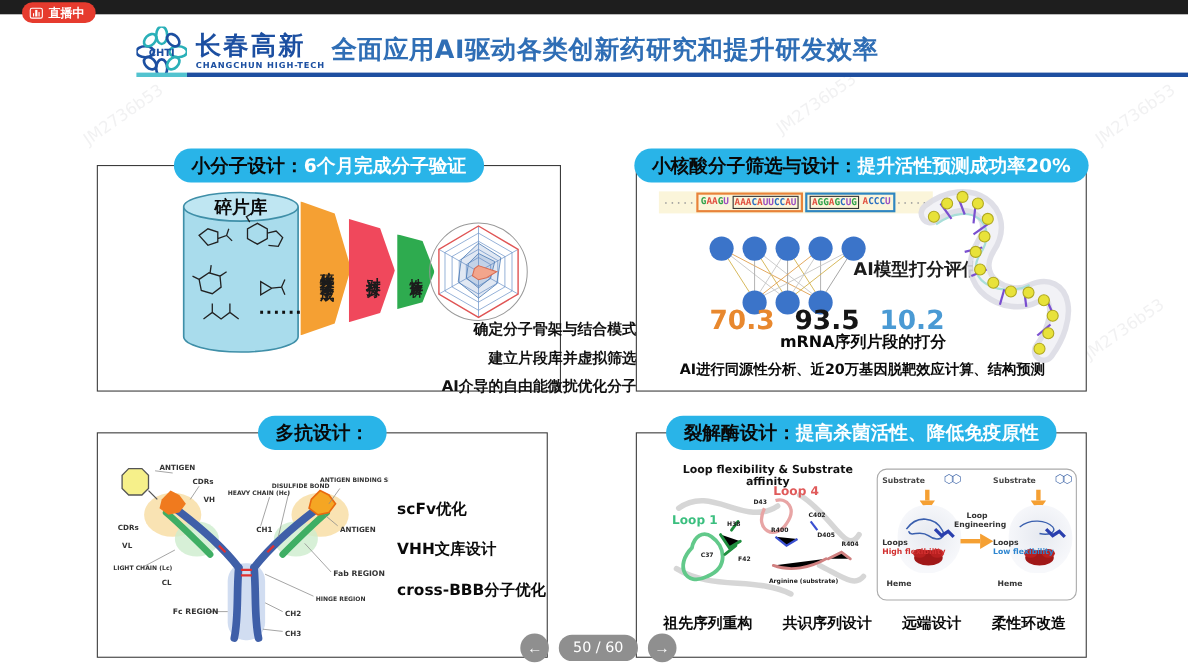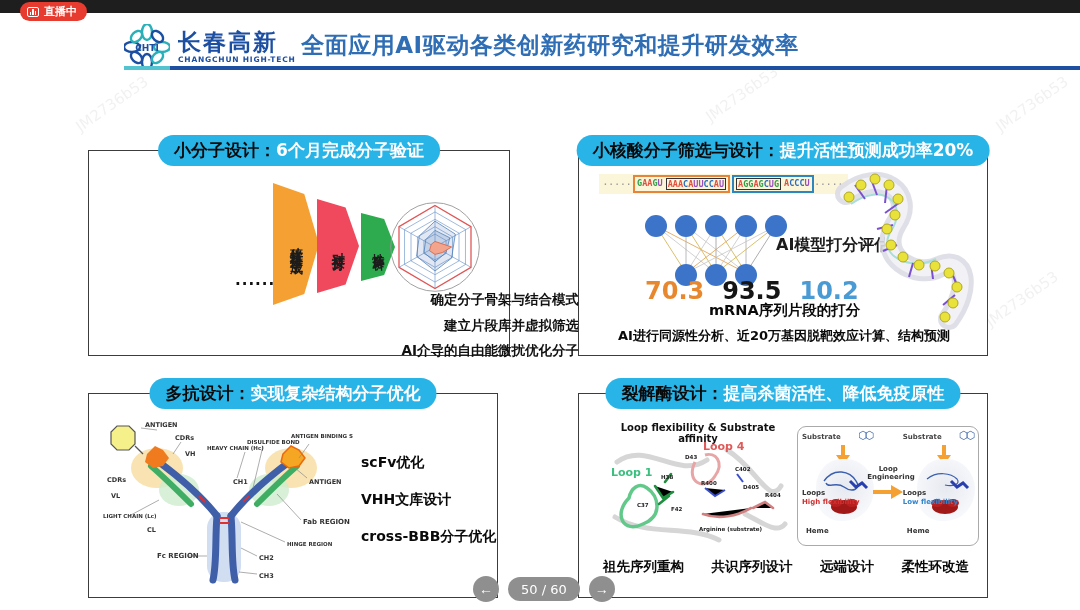--- a/index.html
+++ b/index.html
@@ -156,20 +156,34 @@
   <div class="main-title">全面应用AI驱动各类创新药研究和提升研发效率</div>
   <div class="header-rule-teal"></div>
   <div class="header-rule-blue"></div>
 
   <div class="qbox q-tl">
     <div class="qpill">
       <span class="blk">小分子设计：</span>
       <span class="wht">6个月完成分子验证</span>
     </div>
 
+    <div class="cyl-wrap">
+      <svg width="112" height="152" viewBox="0 0 112 152">
+        <path d="M4,16 v118 a52,14 0 0 0 104,0 V16" fill="#a9dcec" stroke="#3f8fa8" stroke-width="1.5"></path>
+        <ellipse cx="56" cy="16" rx="52" ry="13" fill="#bfe6f2" stroke="#3f8fa8" stroke-width="1.5"></ellipse>
+        <g fill="none" stroke="#222" stroke-width="1.2">
+          <path d="M18,42 l8,-6 l9,3 l0,9 l-9,3 z M35,45 l8,-3 l5,5 M43,42 l2,-6"></path>
+          <path d="M62,36 l9,-5 l9,5 v9 l-9,5 l-9,-5 z M80,40 l8,-2 l6,6 l-4,8 l-9,-1 M64,30 l-3,-5 l5,-3"></path>
+          <path d="M18,82 l9,-6 l10,3 l1,10 l-8,6 l-10,-3 z M37,79 l6,-4 M18,82 l-6,-3 M28,76 l1,-7"></path>
+          <path d="M74,84 l10,6 l-10,6 z M84,90 l9,-1 M93,89 l3,-7 M93,89 l3,7"></path>
+          <path d="M22,118 l8,-6 l8,6 l8,-6 l8,6 M30,112 l0,-8 M46,112 l0,-8"></path>
+        </g>
+      </svg>
+      <div class="cyl-label">碎片库</div>
+    </div>
     <div class="cyl-dots">······</div>
 
     <div class="chev chev1">
       <div class="chev-shape" style="background:#f5a033"></div>
       <div class="chev-txt">
         <span>碎片拼接</span>
         <span>分子生成</span>
       </div>
     </div>
     <div class="chev chev2">
@@ -308,21 +322,20 @@
             <circle cx="132" cy="144" r="5"></circle>
             <circle cx="124" cy="158" r="5"></circle>
         </g>
       </svg>
     </div>
   </div>
 
   <div class="qbox q-bl">
     <div class="qpill">
       <span class="blk">多抗设计：</span>
-      <span class="wht">实现复杂结构分子优化</span>
     </div>
 
     <div class="ab-wrap">
       <svg width="258" height="176" viewBox="0 0 258 176" font-family="DejaVu Sans,sans-serif">
 
         <ellipse cx="62" cy="52" rx="26" ry="20" fill="#f8dca0" opacity="0.8"></ellipse>
         <ellipse cx="196" cy="52" rx="26" ry="20" fill="#f8dca0" opacity="0.8"></ellipse>
         <ellipse cx="84" cy="74" rx="20" ry="16" fill="#cdeccd" opacity="0.8"></ellipse>
         <ellipse cx="174" cy="74" rx="20" ry="16" fill="#cdeccd" opacity="0.8"></ellipse>
         <rect x="112" y="96" width="34" height="70" rx="16" fill="#c9d7ee" opacity="0.85"></rect>

